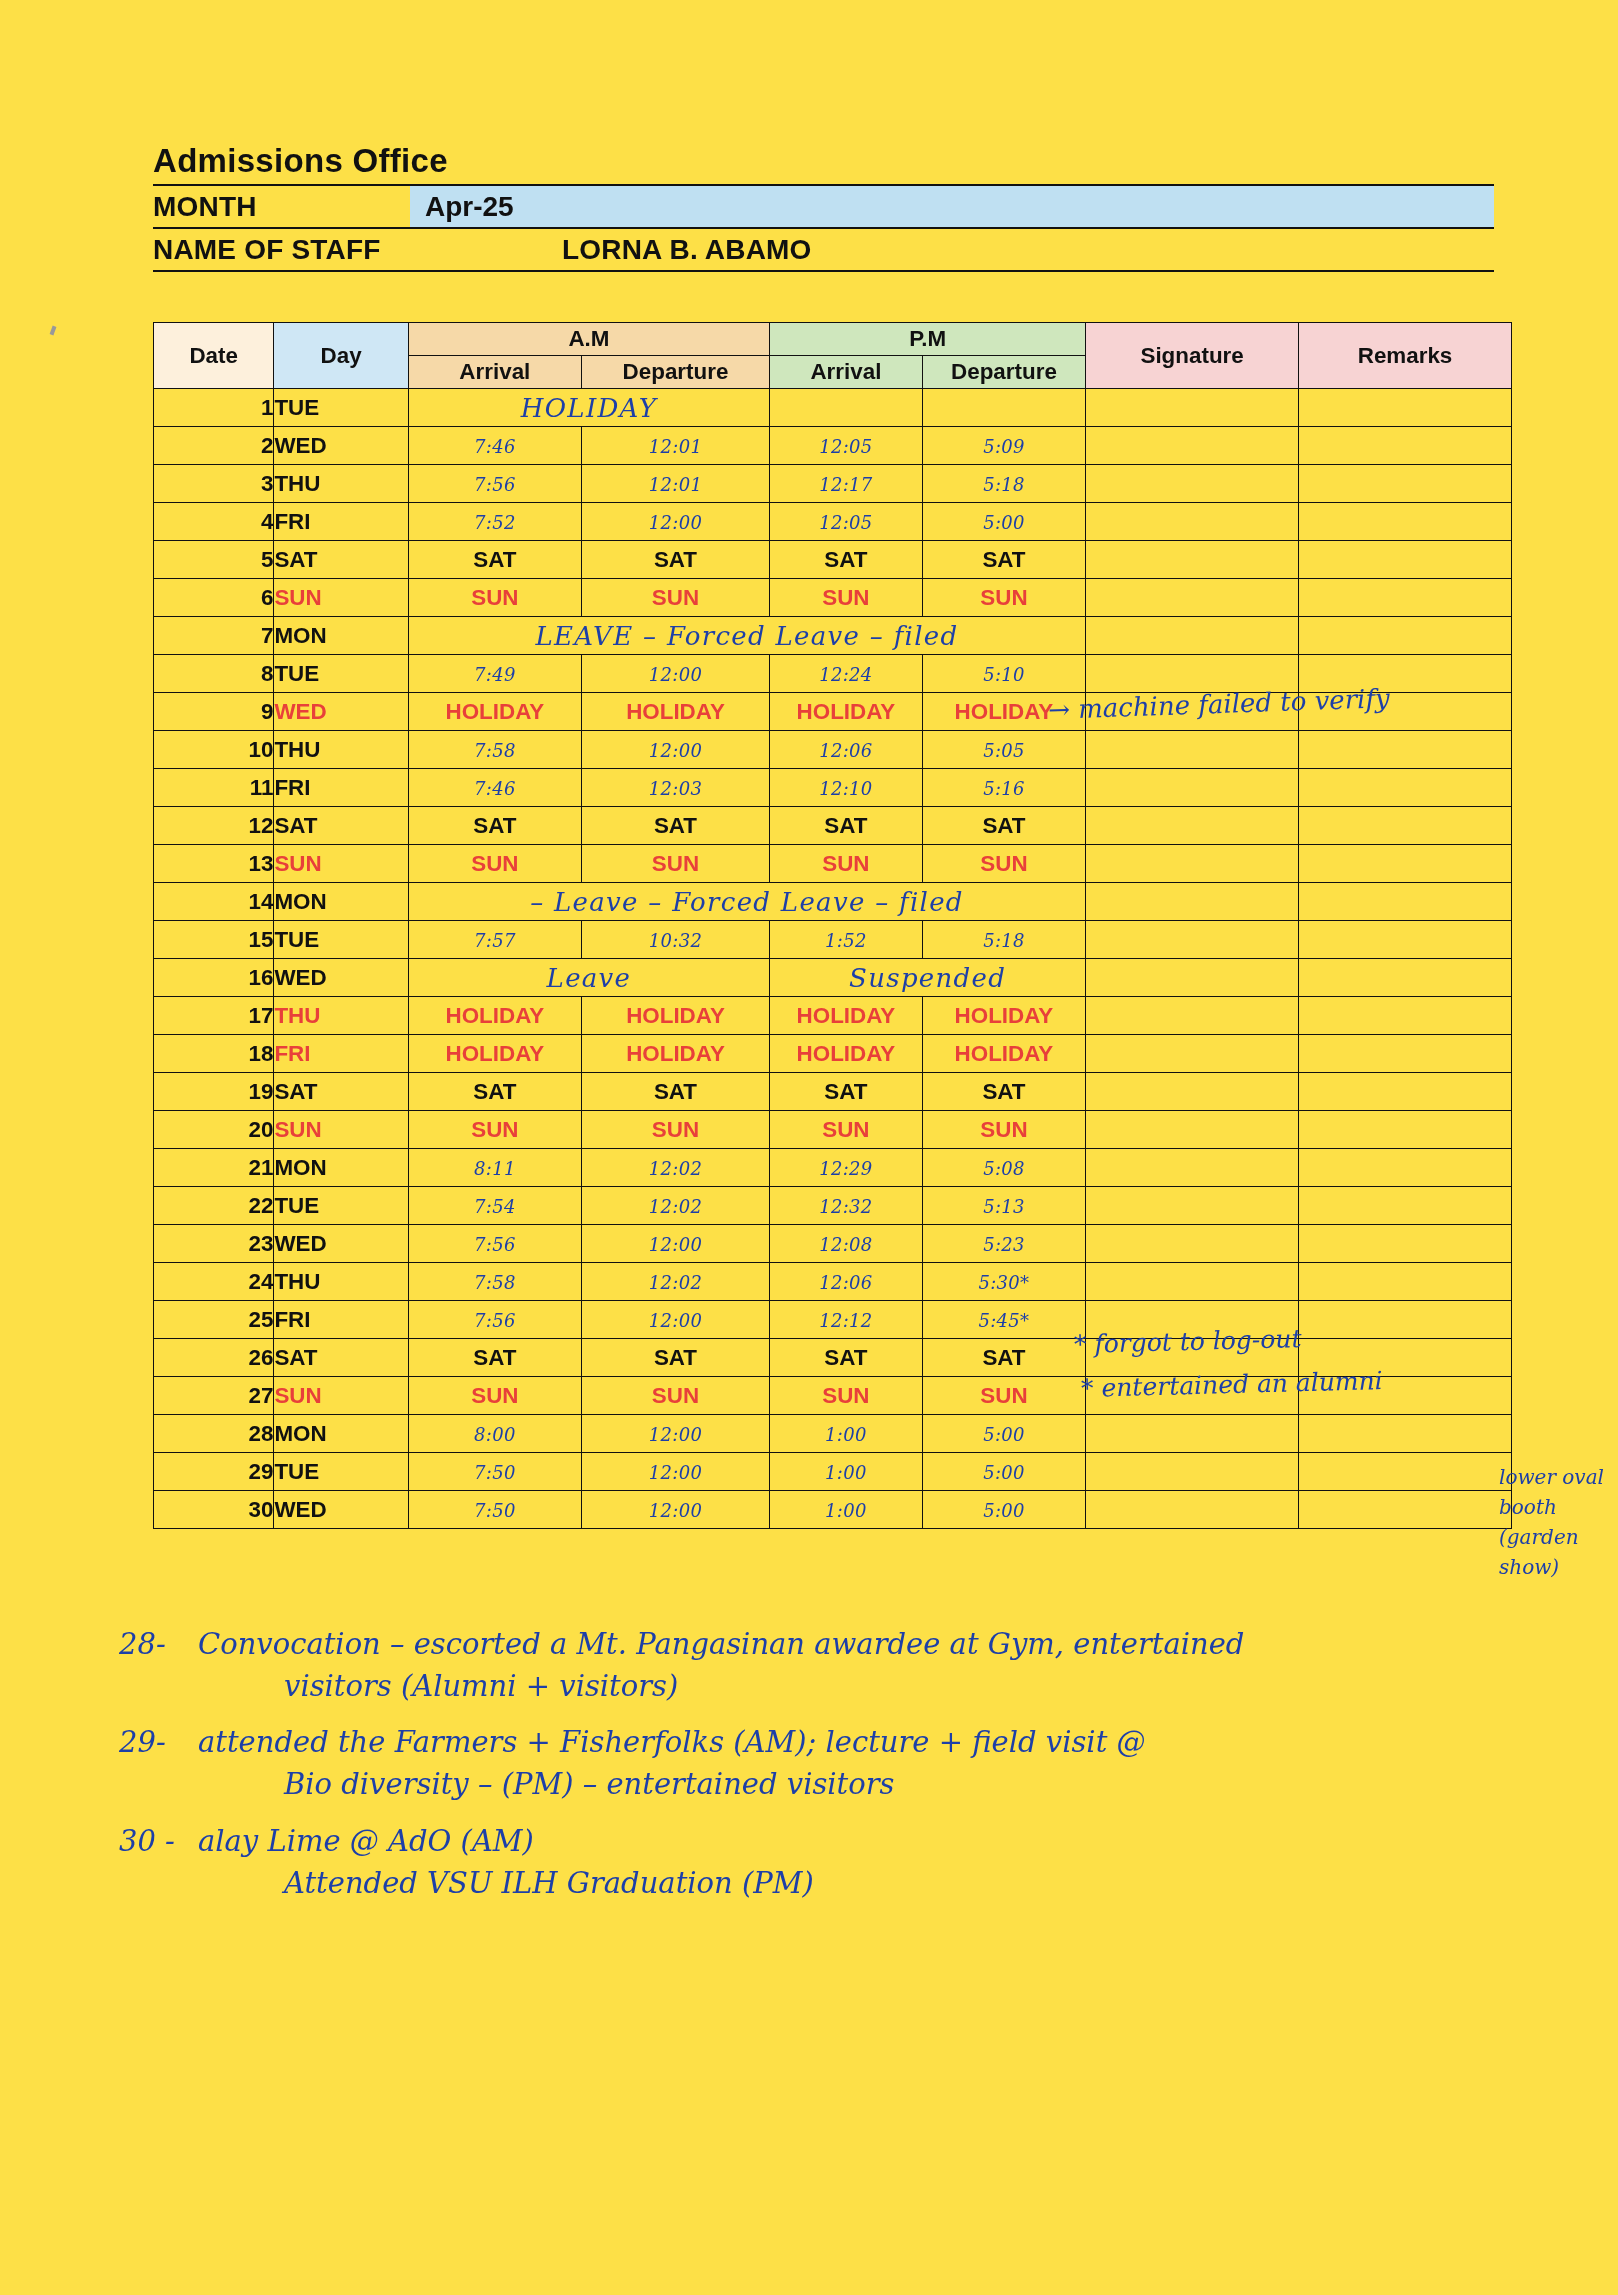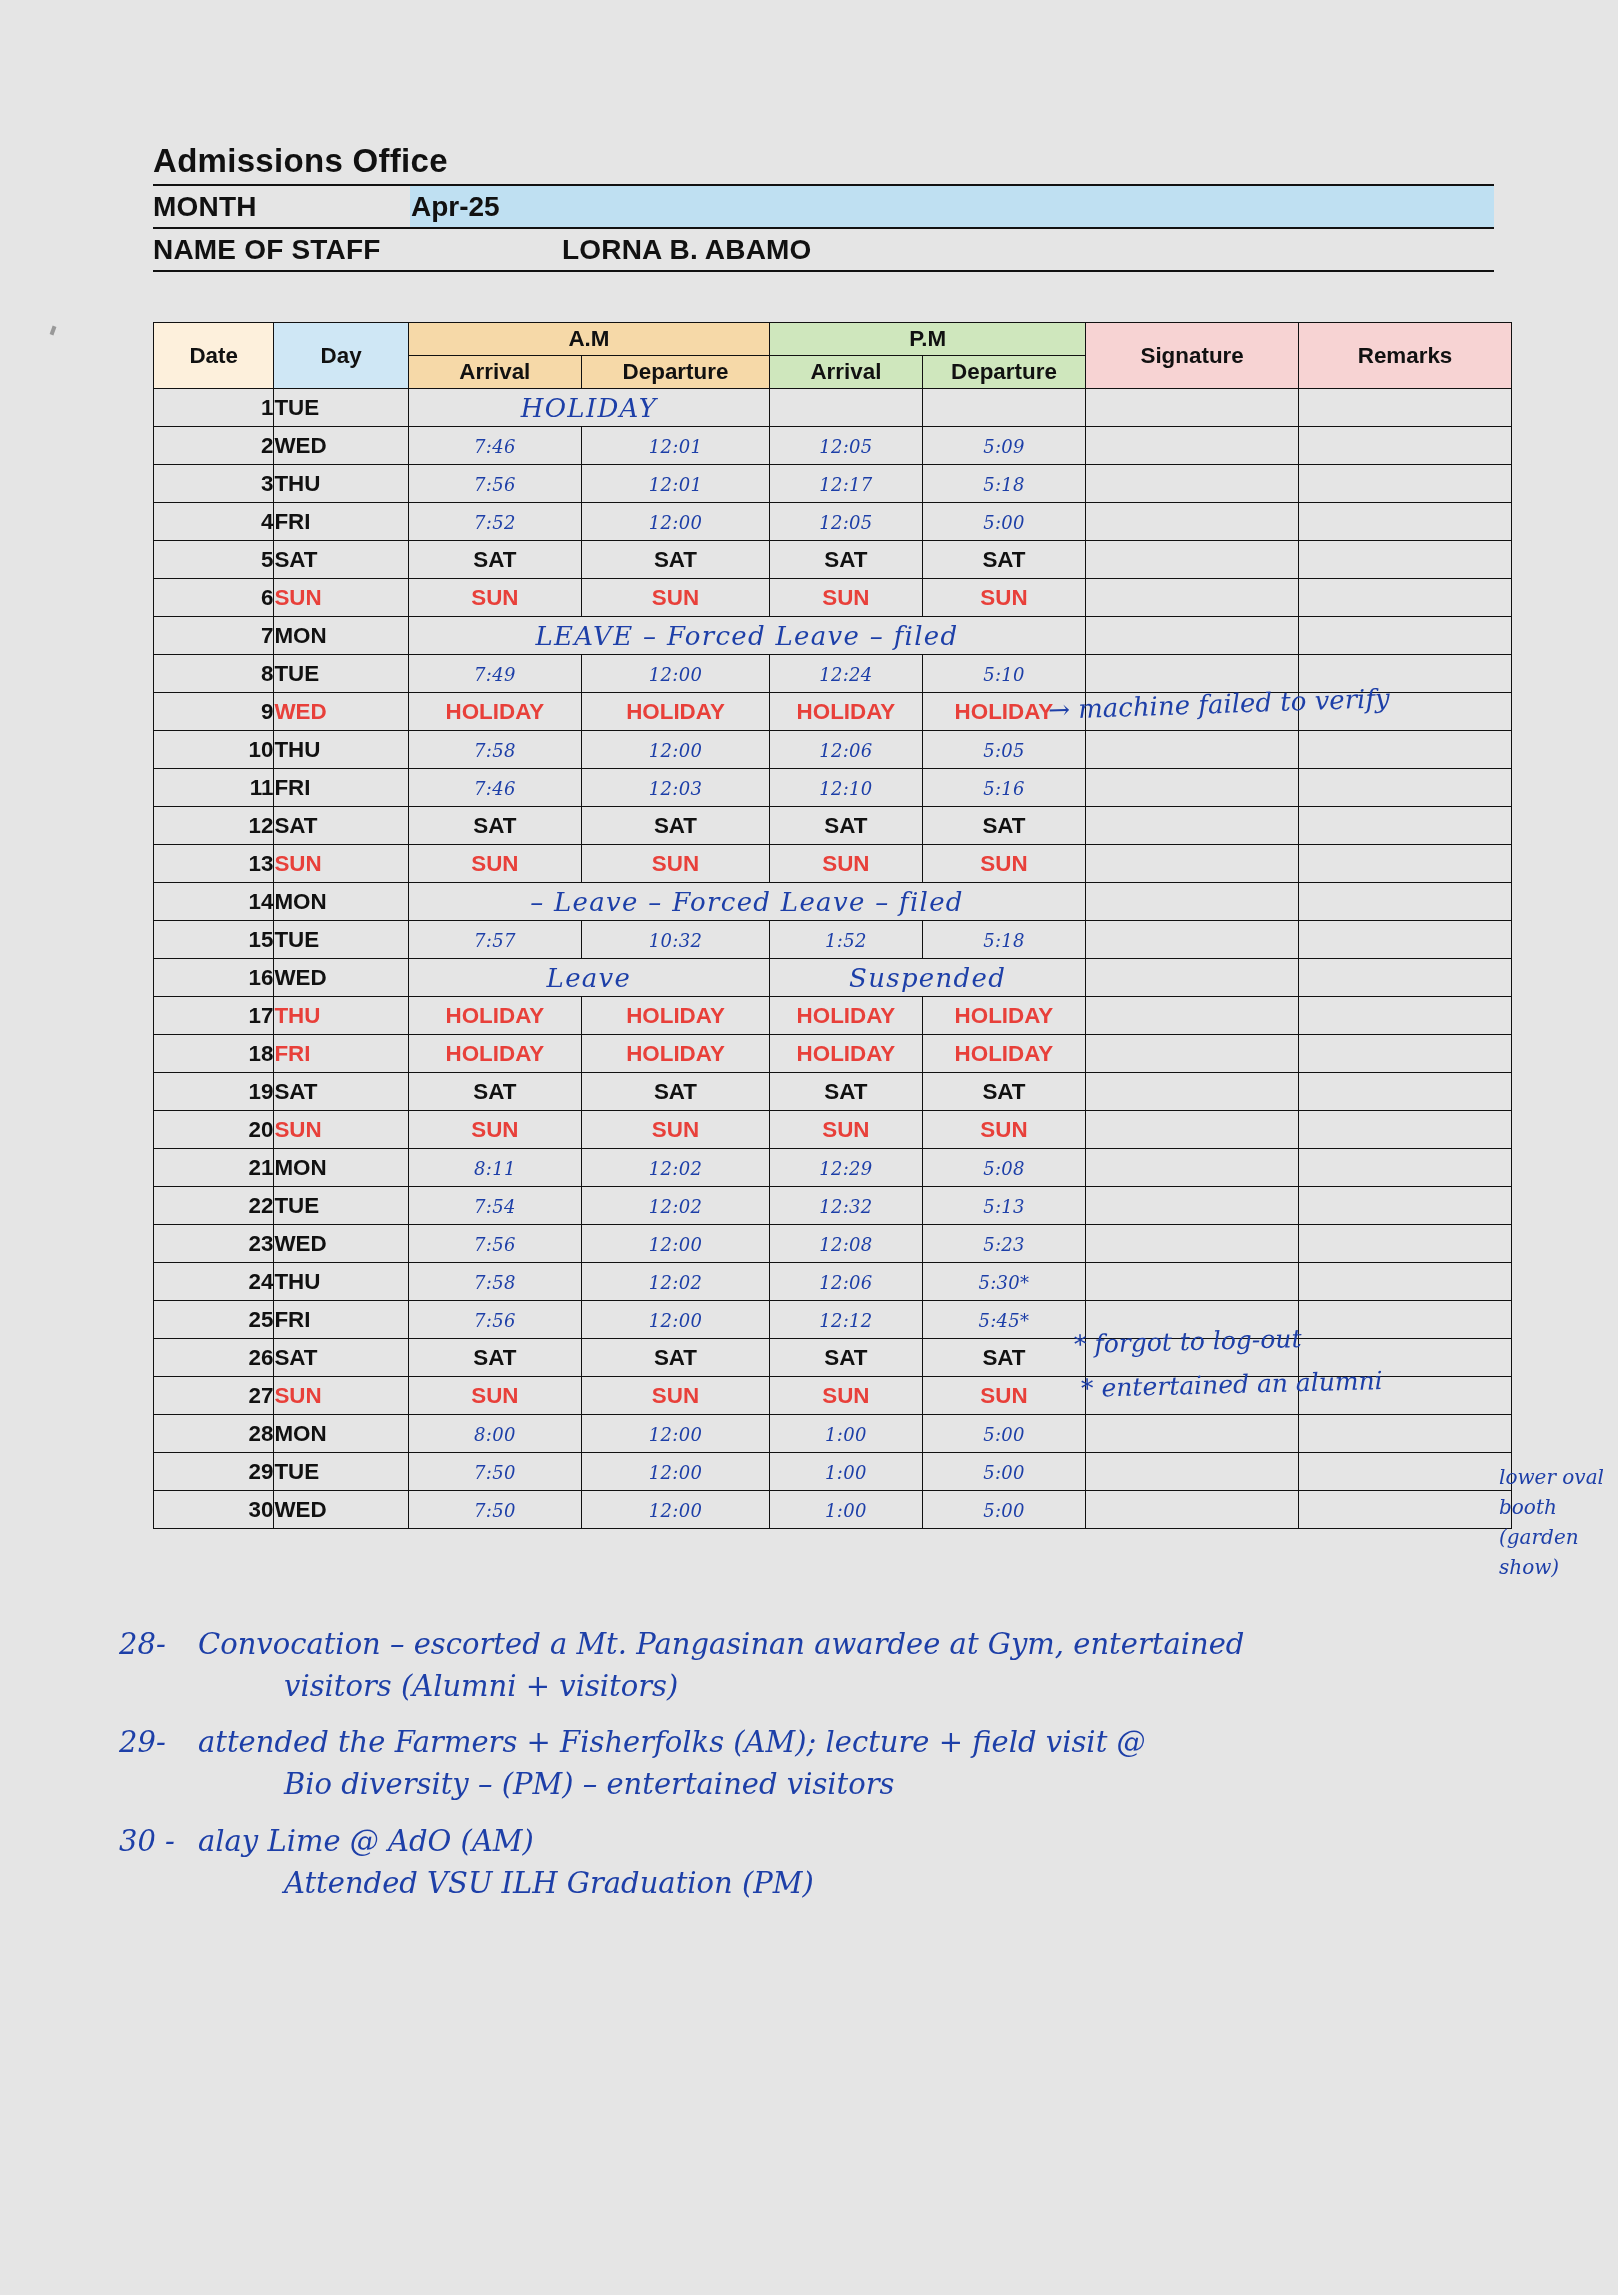--- a/index.html
+++ b/index.html
@@ -12,21 +12,21 @@
     height: 2295px;
     position: relative;
     font-family: "Liberation Sans", sans-serif;
     color: #111;
     overflow: hidden;
   }
 
   .page {
     position: absolute;
     inset: 0;
-    background: #e5e5e5;
+    background: #fde047;
   }
 
   
   .header {
     position: absolute;
     left: 153px;
     top: 142px;
     width: 1341px;
   }
   .office-title {
@@ -49,21 +49,21 @@
     align-items: center;
     letter-spacing: 0.2px;
   }
   .hdr-label.month { width: 257px; }
   .hdr-label.staff { width: 409px; }
   .hdr-value-month {
     background: #bfe0f2;
     flex: 1;
     display: flex;
     align-items: center;
-    padding-left: 1px;
+    padding-left: 15px;
     font-size: 28px;
     font-weight: bold;
   }
   .hdr-value-staff {
     flex: 1;
     display: flex;
     align-items: center;
     font-size: 28px;
     font-weight: bold;
     letter-spacing: 0.2px;

